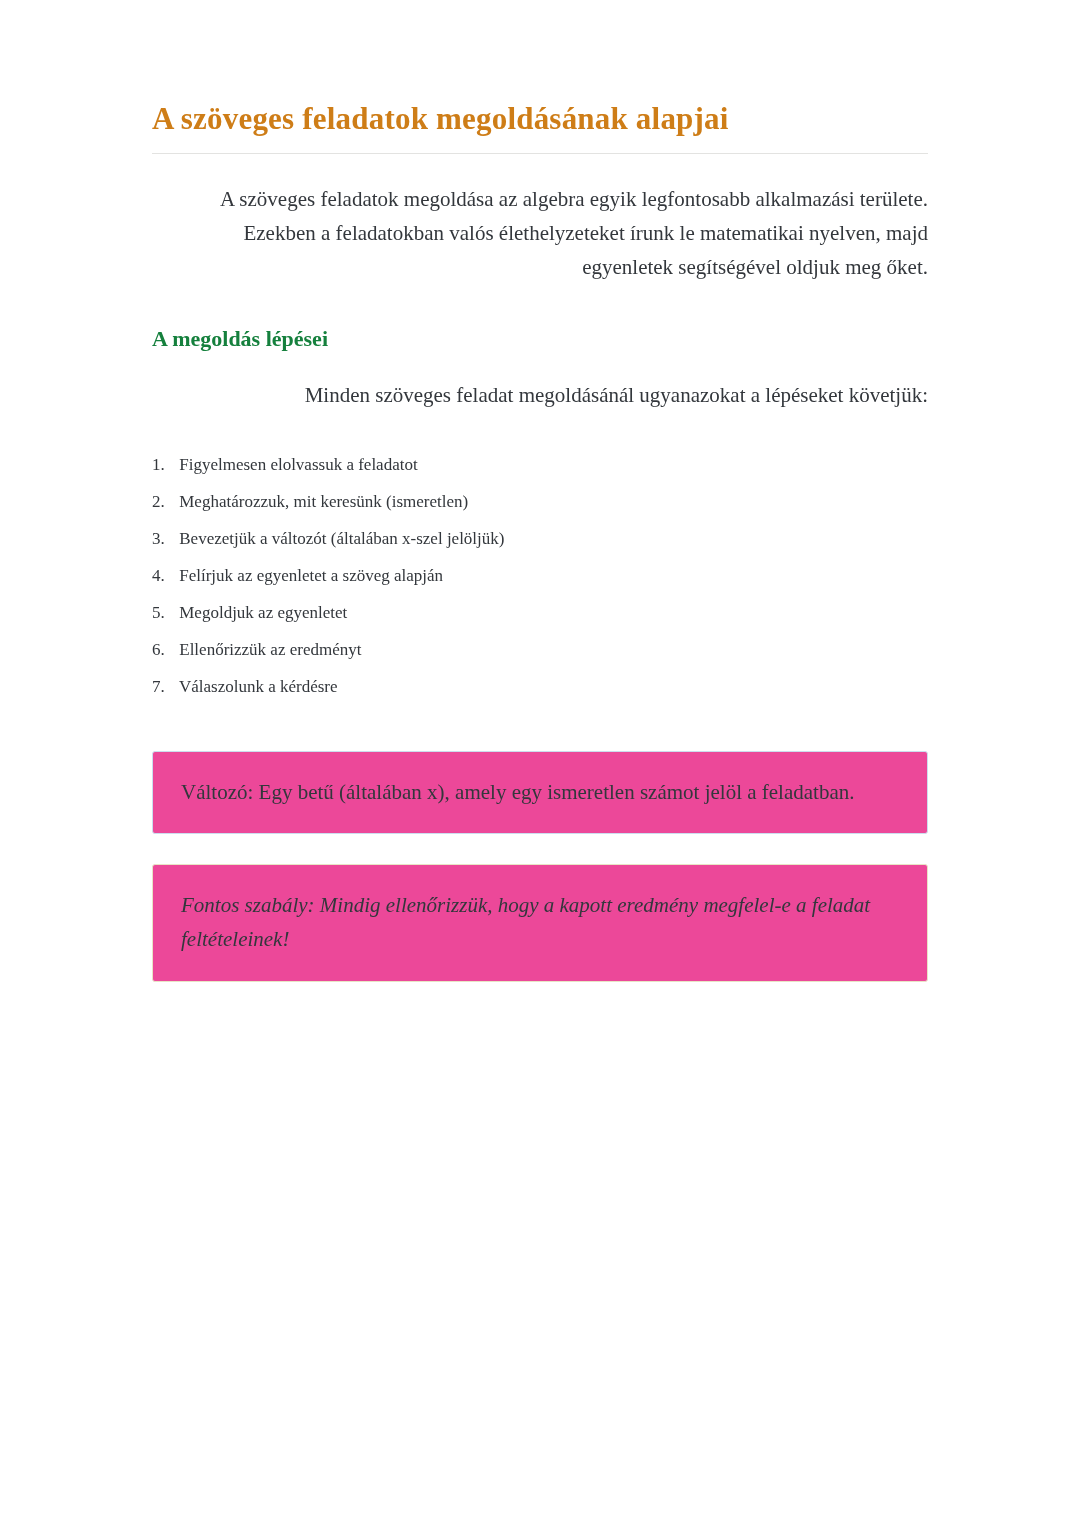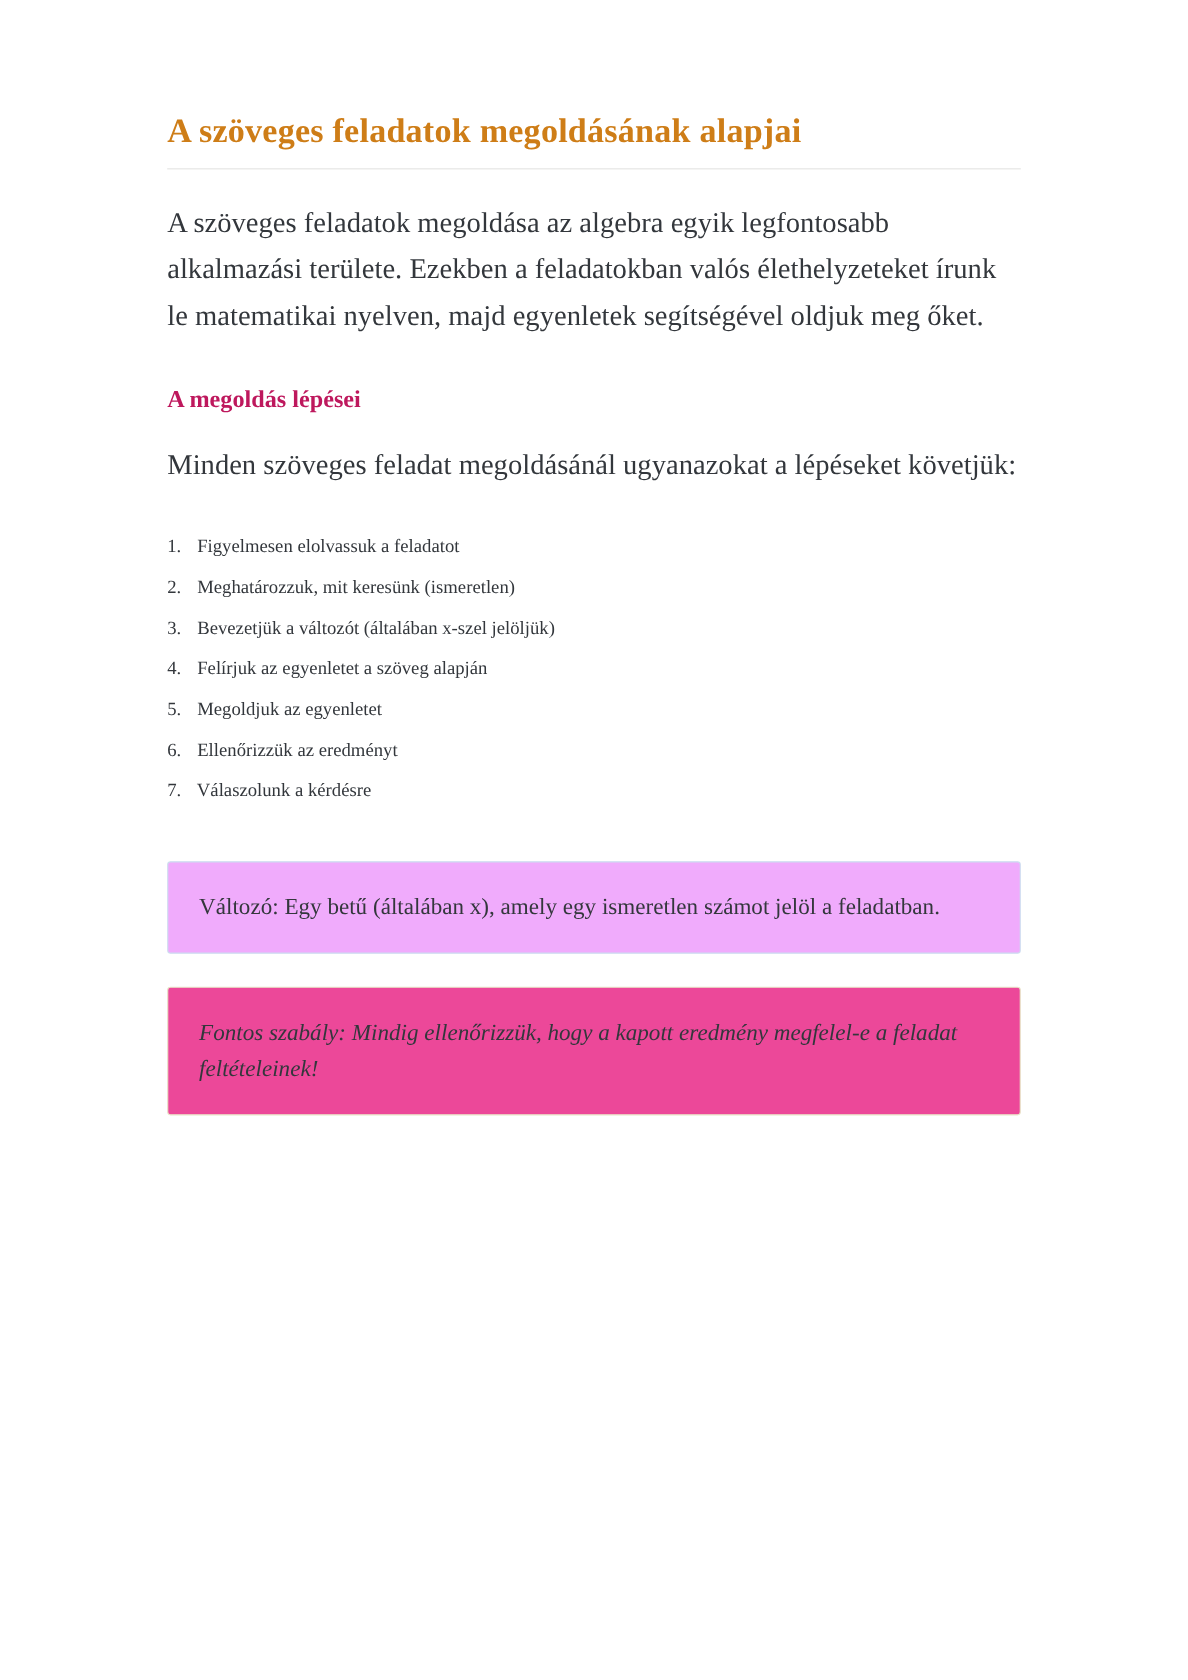--- a/index.html
+++ b/index.html
@@ -31,28 +31,29 @@
     color: #ce7d17;
     letter-spacing: 0.2px;
   }
   .title-rule {
     border: none;
     border-top: 1px solid #e3e3e1;
     margin: 0 0 28px 0;
   }
   p.body-text {
     margin: 0 0 34px 0;
-    font-size: 26px;
+    font-size: 21px;
     line-height: 1.62;
+    text-align: right;
   }
   h2.section-heading {
     margin: 42px 0 26px 0;
     font-size: 22px;
     font-weight: 700;
-    color: #be185d;
+    color: #15803d;
   }
   .steps-list {
     margin: 0 0 46px 0;
     padding: 0;
   }
   .step {
     font-size: 17px;
     line-height: 37px;
   }
   .step-num {
@@ -62,21 +63,21 @@
   .callout {
     box-sizing: border-box;
     width: 776px;
     border-radius: 3px;
     padding: 24px 28px;
     font-size: 21px;
     line-height: 1.6;
     margin: 0 0 30px 0;
   }
   .callout.info {
-    background: #f0abfc;
+    background: #ec4899;
     border: 1px solid #ccdeef;
   }
   .callout.note {
     background: #ec4899;
     border: 1px solid #e8e4c6;
     font-style: italic;
   }
   .callout p { margin: 0; }
 </style>
 </head>

